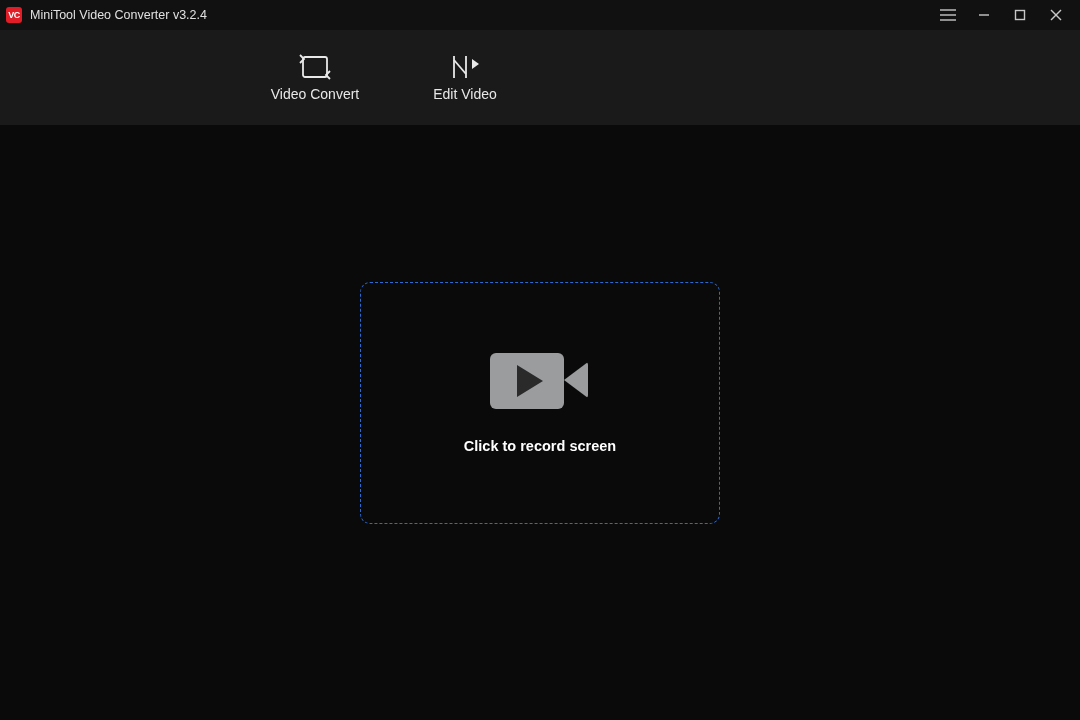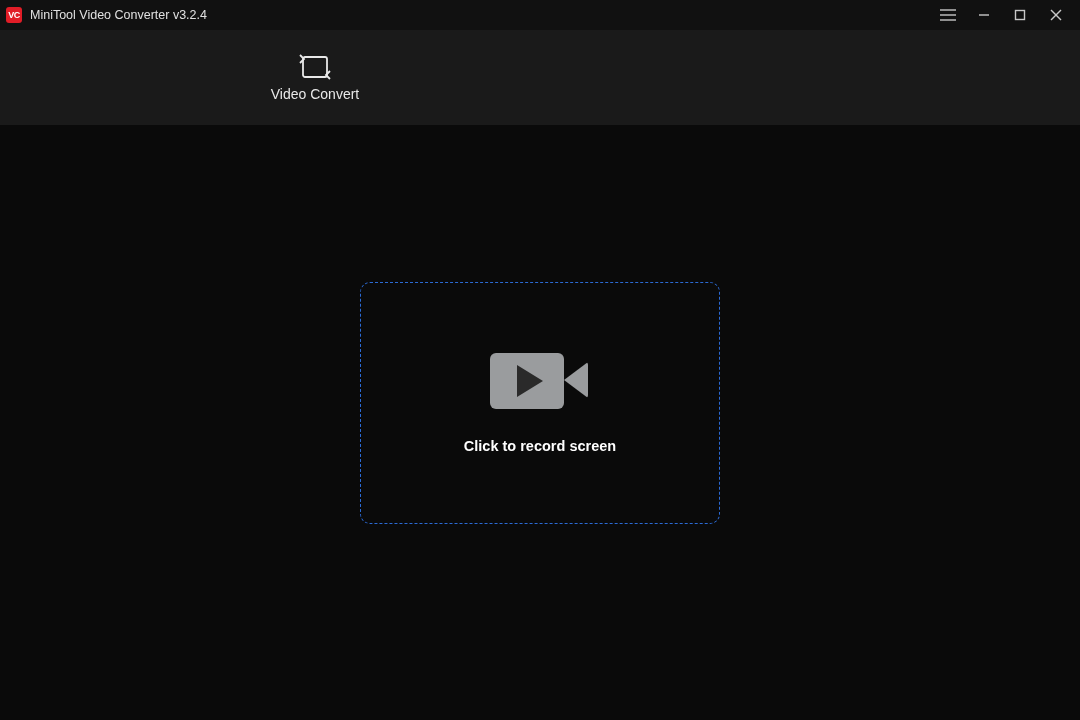--- a/index.html
+++ b/index.html
@@ -170,20 +170,31 @@
         <rect x="4" y="3" width="24" height="20" rx="2"></rect>
         <polyline points="1,1 5,5 1,9" fill="none"></polyline>
         <polyline points="31,25 27,21 31,17" fill="none"></polyline>
       </svg>
     </div>
     <span>Video Convert</span>
   </div>
 
 
 
+  <div class="tab">
+    <div class="tab-icon">
+      <svg width="30" height="26" viewBox="0 0 30 26" fill="none" stroke-width="1.8">
+        <path d="M 4 2 L 4 24"></path>
+        <path d="M 16 2 L 16 24"></path>
+        <path d="M 4 6 L 16 20"></path>
+        <polygon points="22,5 22,15 29,10" fill="#e8e8e8" stroke="none"></polygon>
+      </svg>
+    </div>
+    <span>Edit Video</span>
+  </div>
 </div>
 
 <div class="main">
   <div class="record-box">
     <div class="record-cam">
       <div class="cam-body">
         <div class="cam-play"></div>
       </div>
       <div class="cam-lens"></div>
     </div>

